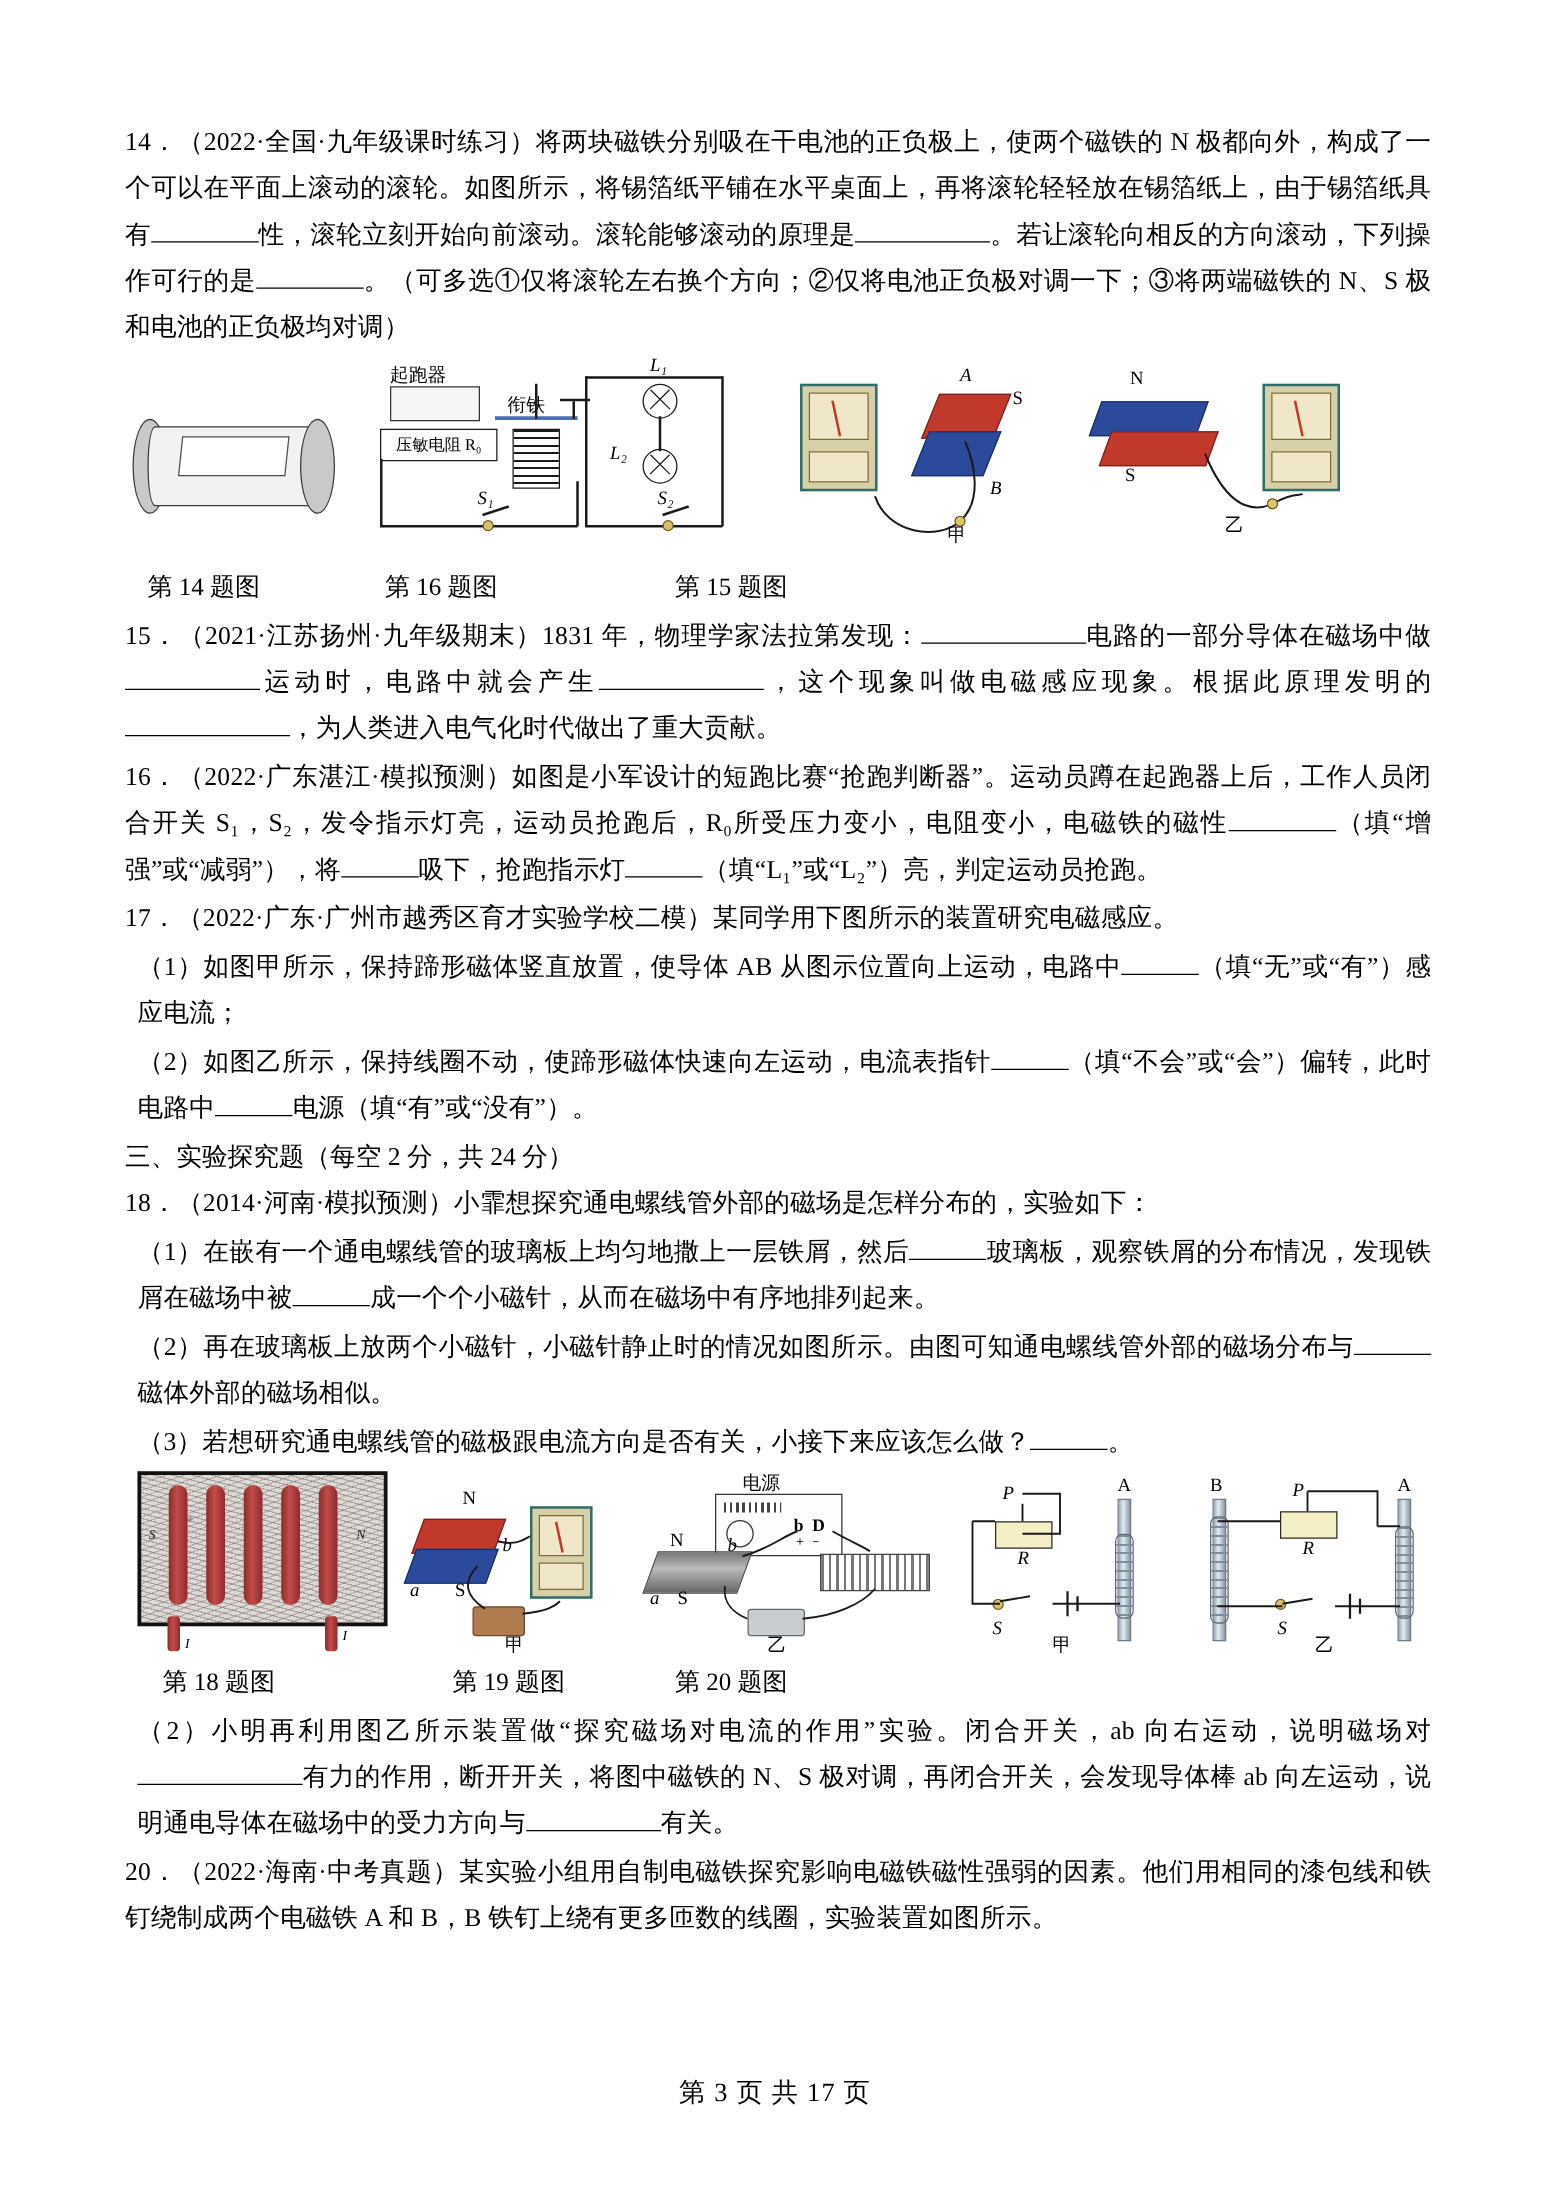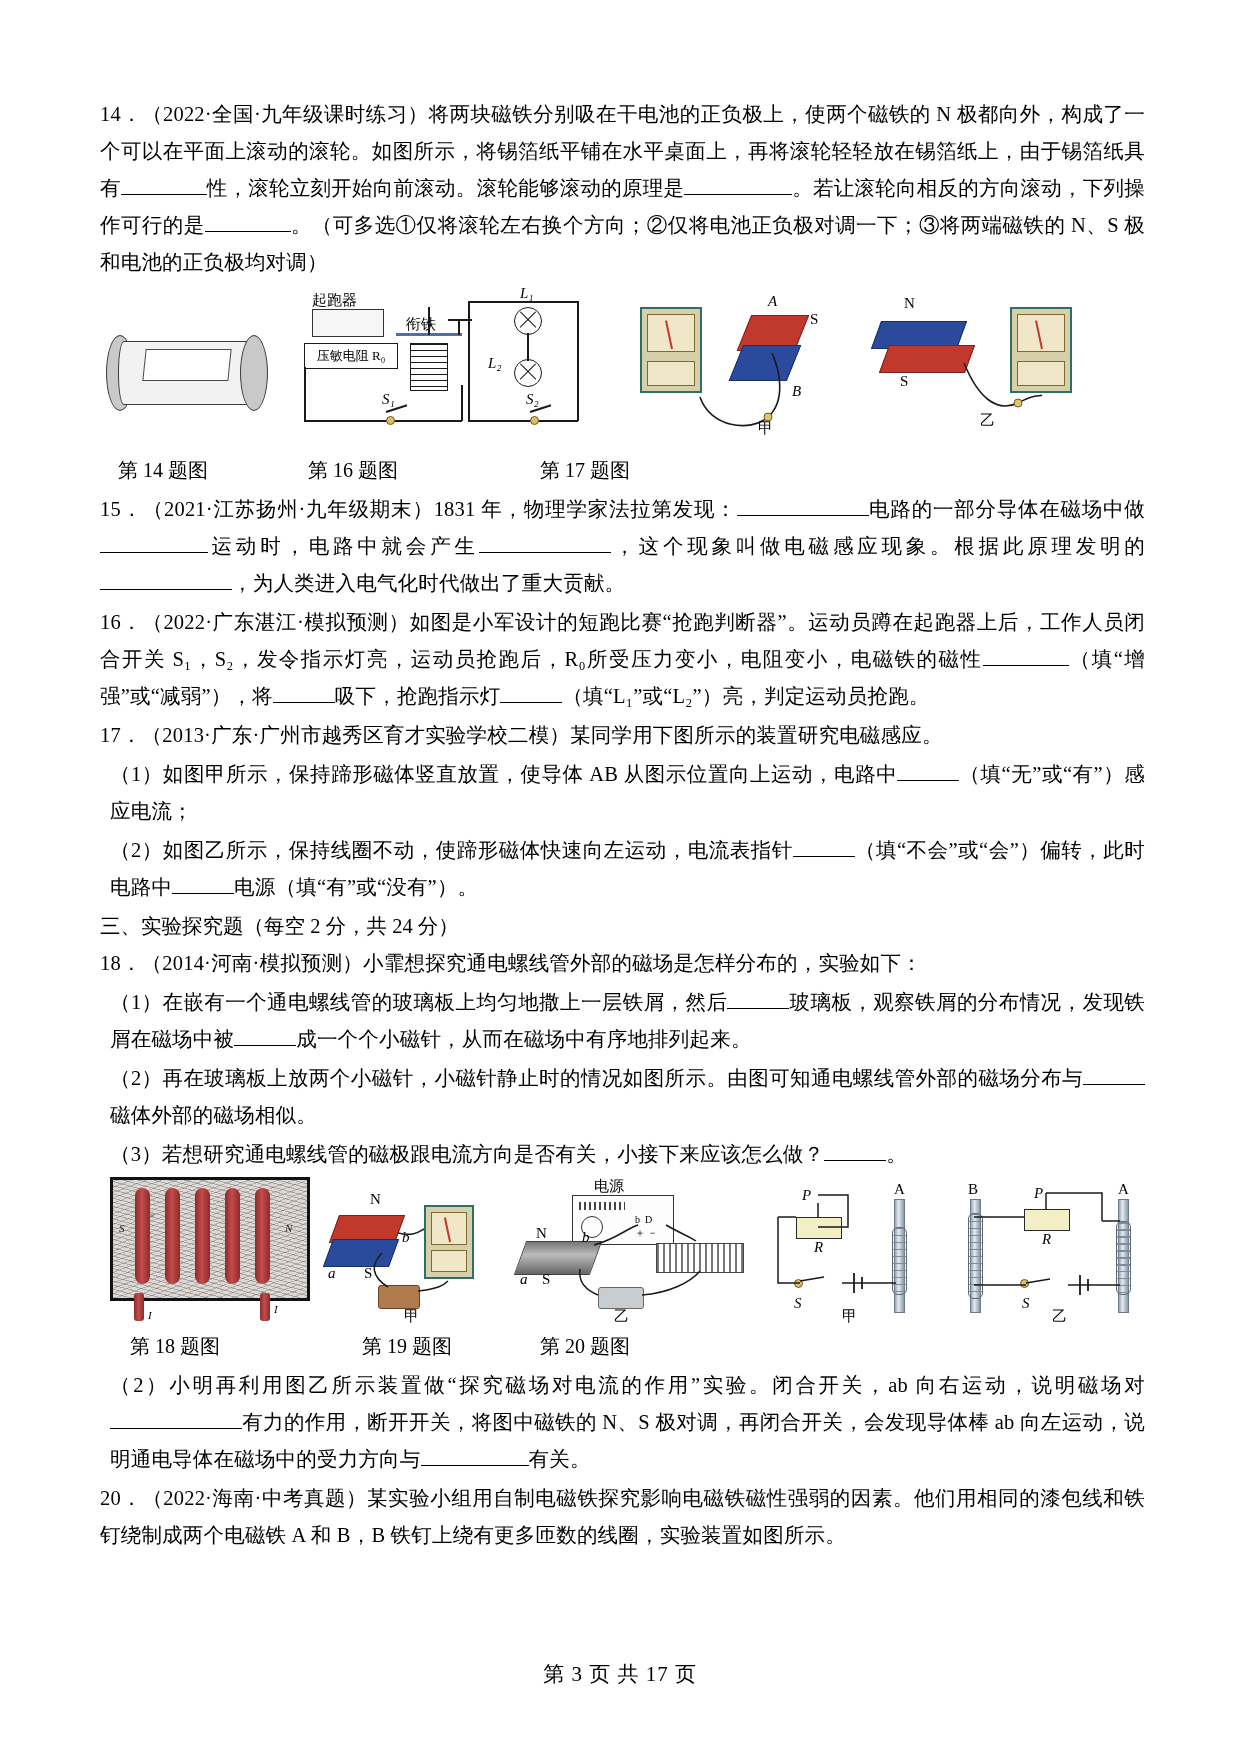--- a/index.html
+++ b/index.html
@@ -322,32 +322,32 @@
         <path d="M 158 110 C 176 100, 180 104, 182 102" stroke="#1a1a1a" stroke-width="1.6" fill="none"></path>
         <circle cx="158" cy="110" r="4" fill="#e0c46b" stroke="#6b5a20"></circle>
       </svg>
       <div class="tinytext" style="left:120px; top:118px;">乙</div>
     </div>
   </div>
 
   <div class="cap-row">
     <div class="cap" style="left:18px;">第 14 题图</div>
     <div class="cap" style="left:208px;">第 16 题图</div>
-    <div class="cap" style="left:440px;">第 17 题图</div>
+    <div class="cap" style="left:440px;">第 15 题图</div>
   </div>
 
   <div class="q">
     <span>15．（2021·江苏扬州·九年级期末）1831 年，物理学家法拉第发现：</span><span class="blank b-xl"></span><span>电路的一部分导体在磁场中做</span><span class="blank b-lg"></span><span>运动时，电路中就会产生</span><span class="blank b-xl"></span><span>，这个现象叫做电磁感应现象。根据此原理发明的</span><span class="blank b-xl"></span><span>，为人类进入电气化时代做出了重大贡献。</span>
   </div>
 
   <div class="q">
     <span>16．（2022·广东湛江·模拟预测）如图是小军设计的短跑比赛“抢跑判断器”。运动员蹲在起跑器上后，工作人员闭合开关 S₁，S₂，发令指示灯亮，运动员抢跑后，R₀所受压力变小，电阻变小，电磁铁的磁性</span><span class="blank b-md"></span><span>（填“增强”或“减弱”），将</span><span class="blank b-sm"></span><span>吸下，抢跑指示灯</span><span class="blank b-sm"></span><span>（填“L₁”或“L₂”）亮，判定运动员抢跑。</span>
   </div>
 
-  <div class="q">17．（2013·广东·广州市越秀区育才实验学校二模）某同学用下图所示的装置研究电磁感应。</div>
+  <div class="q">17．（2022·广东·广州市越秀区育才实验学校二模）某同学用下图所示的装置研究电磁感应。</div>
   <div class="q sub">
     <span>（1）如图甲所示，保持蹄形磁体竖直放置，使导体 AB 从图示位置向上运动，电路中</span><span class="blank b-sm"></span><span>（填“无”或“有”）感应电流；</span>
   </div>
   <div class="q sub">
     <span>（2）如图乙所示，保持线圈不动，使蹄形磁体快速向左运动，电流表指针</span><span class="blank b-sm"></span><span>（填“不会”或“会”）偏转，此时电路中</span><span class="blank b-sm"></span><span>电源（填“有”或“没有”）。</span>
   </div>
 
   <div class="section-title">三、实验探究题（每空 2 分，共 24 分）</div>
 
   <div class="q">18．（2014·河南·模拟预测）小霏想探究通电螺线管外部的磁场是怎样分布的，实验如下：</div>
@@ -399,21 +399,21 @@
         <path d="M 90 100 C 110 98, 116 94, 120 90" stroke="#1a1a1a" stroke-width="1.5" fill="none"></path>
       </svg>
       <div class="tinytext" style="left:76px; top:116px;">甲</div>
     </div>
 
     <div class="fig" style="left:420px; top:0px; width:230px; height:148px;">
       <div class="tinytext" style="left:74px; top:0px;">电源</div>
       <div class="psu" style="left:52px; top:18px; width:100px; height:48px;">
         <div style="position:absolute; left:6px; top:6px; width:46px; height:8px; background:repeating-linear-gradient(to right,#444 0 2px,#fff 2px 5px);"></div>
         <div style="position:absolute; left:8px; top:20px; width:20px; height:20px; border:1.4px solid #333; border-radius:50%;"></div>
-        <div class="tinytext" style="left:62px; top:18px; font-size:10px;">b &nbsp;D</div>
+        <div class="tinytext" style="left:62px; top:18px; font-size:14px;font-weight:bold;">b &nbsp;D</div>
         <div class="tinytext" style="left:62px; top:30px; font-size:10px;">＋ －</div>
       </div>
       <div class="tinytext" style="left:16px; top:48px;">N</div>
       <div class="fig" style="left:0px; top:64px; width:74px; height:32px; background:linear-gradient(to bottom,#777,#bbb 40%,#666); transform:skewX(-20deg); border:1px solid #444;"></div>
       <div class="tinytext i" style="left:62px; top:52px;">b</div>
       <div class="tinytext i" style="left:0px; top:94px;">a</div>
       <div class="tinytext" style="left:22px; top:94px;">S</div>
       <div class="rheostat" style="left:136px; top:66px; width:86px; height:28px;"></div>
       <div class="fig" style="left:78px; top:110px; width:44px; height:20px; background:#c8cdd2; border:1px solid #666; border-radius:3px;"></div>
       <svg width="230" height="148" style="position:absolute; left:0; top:0;">

